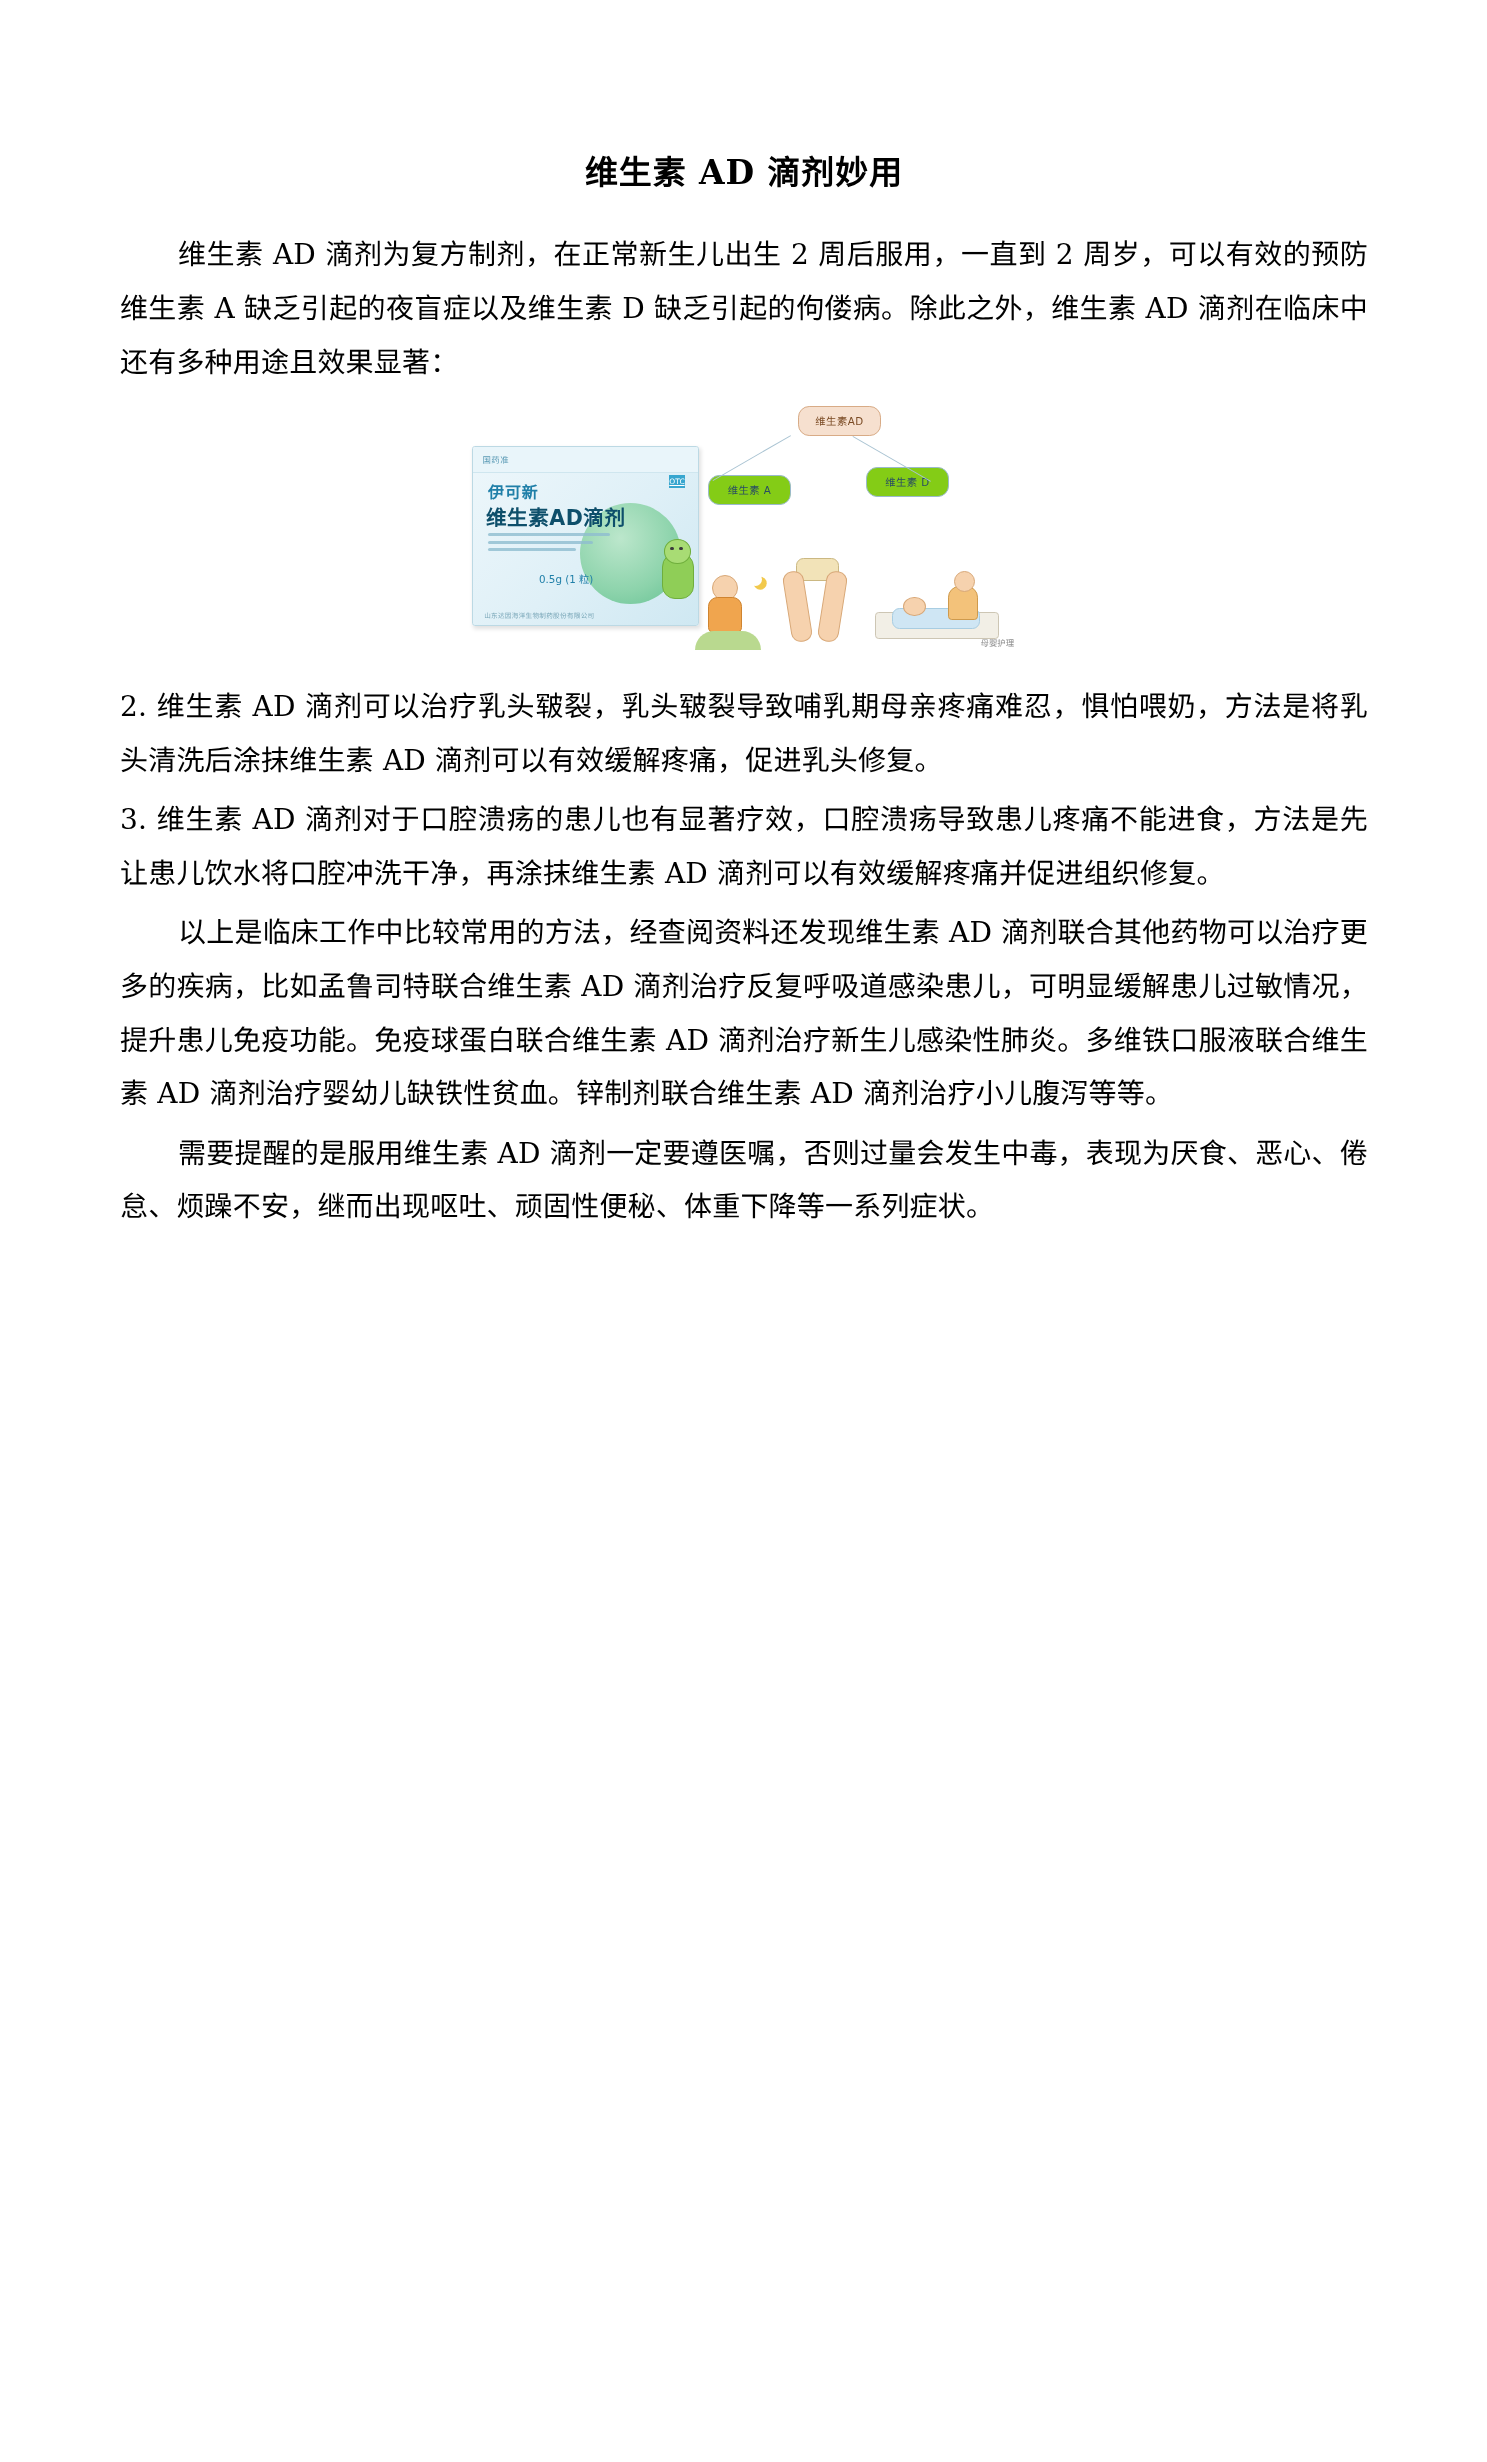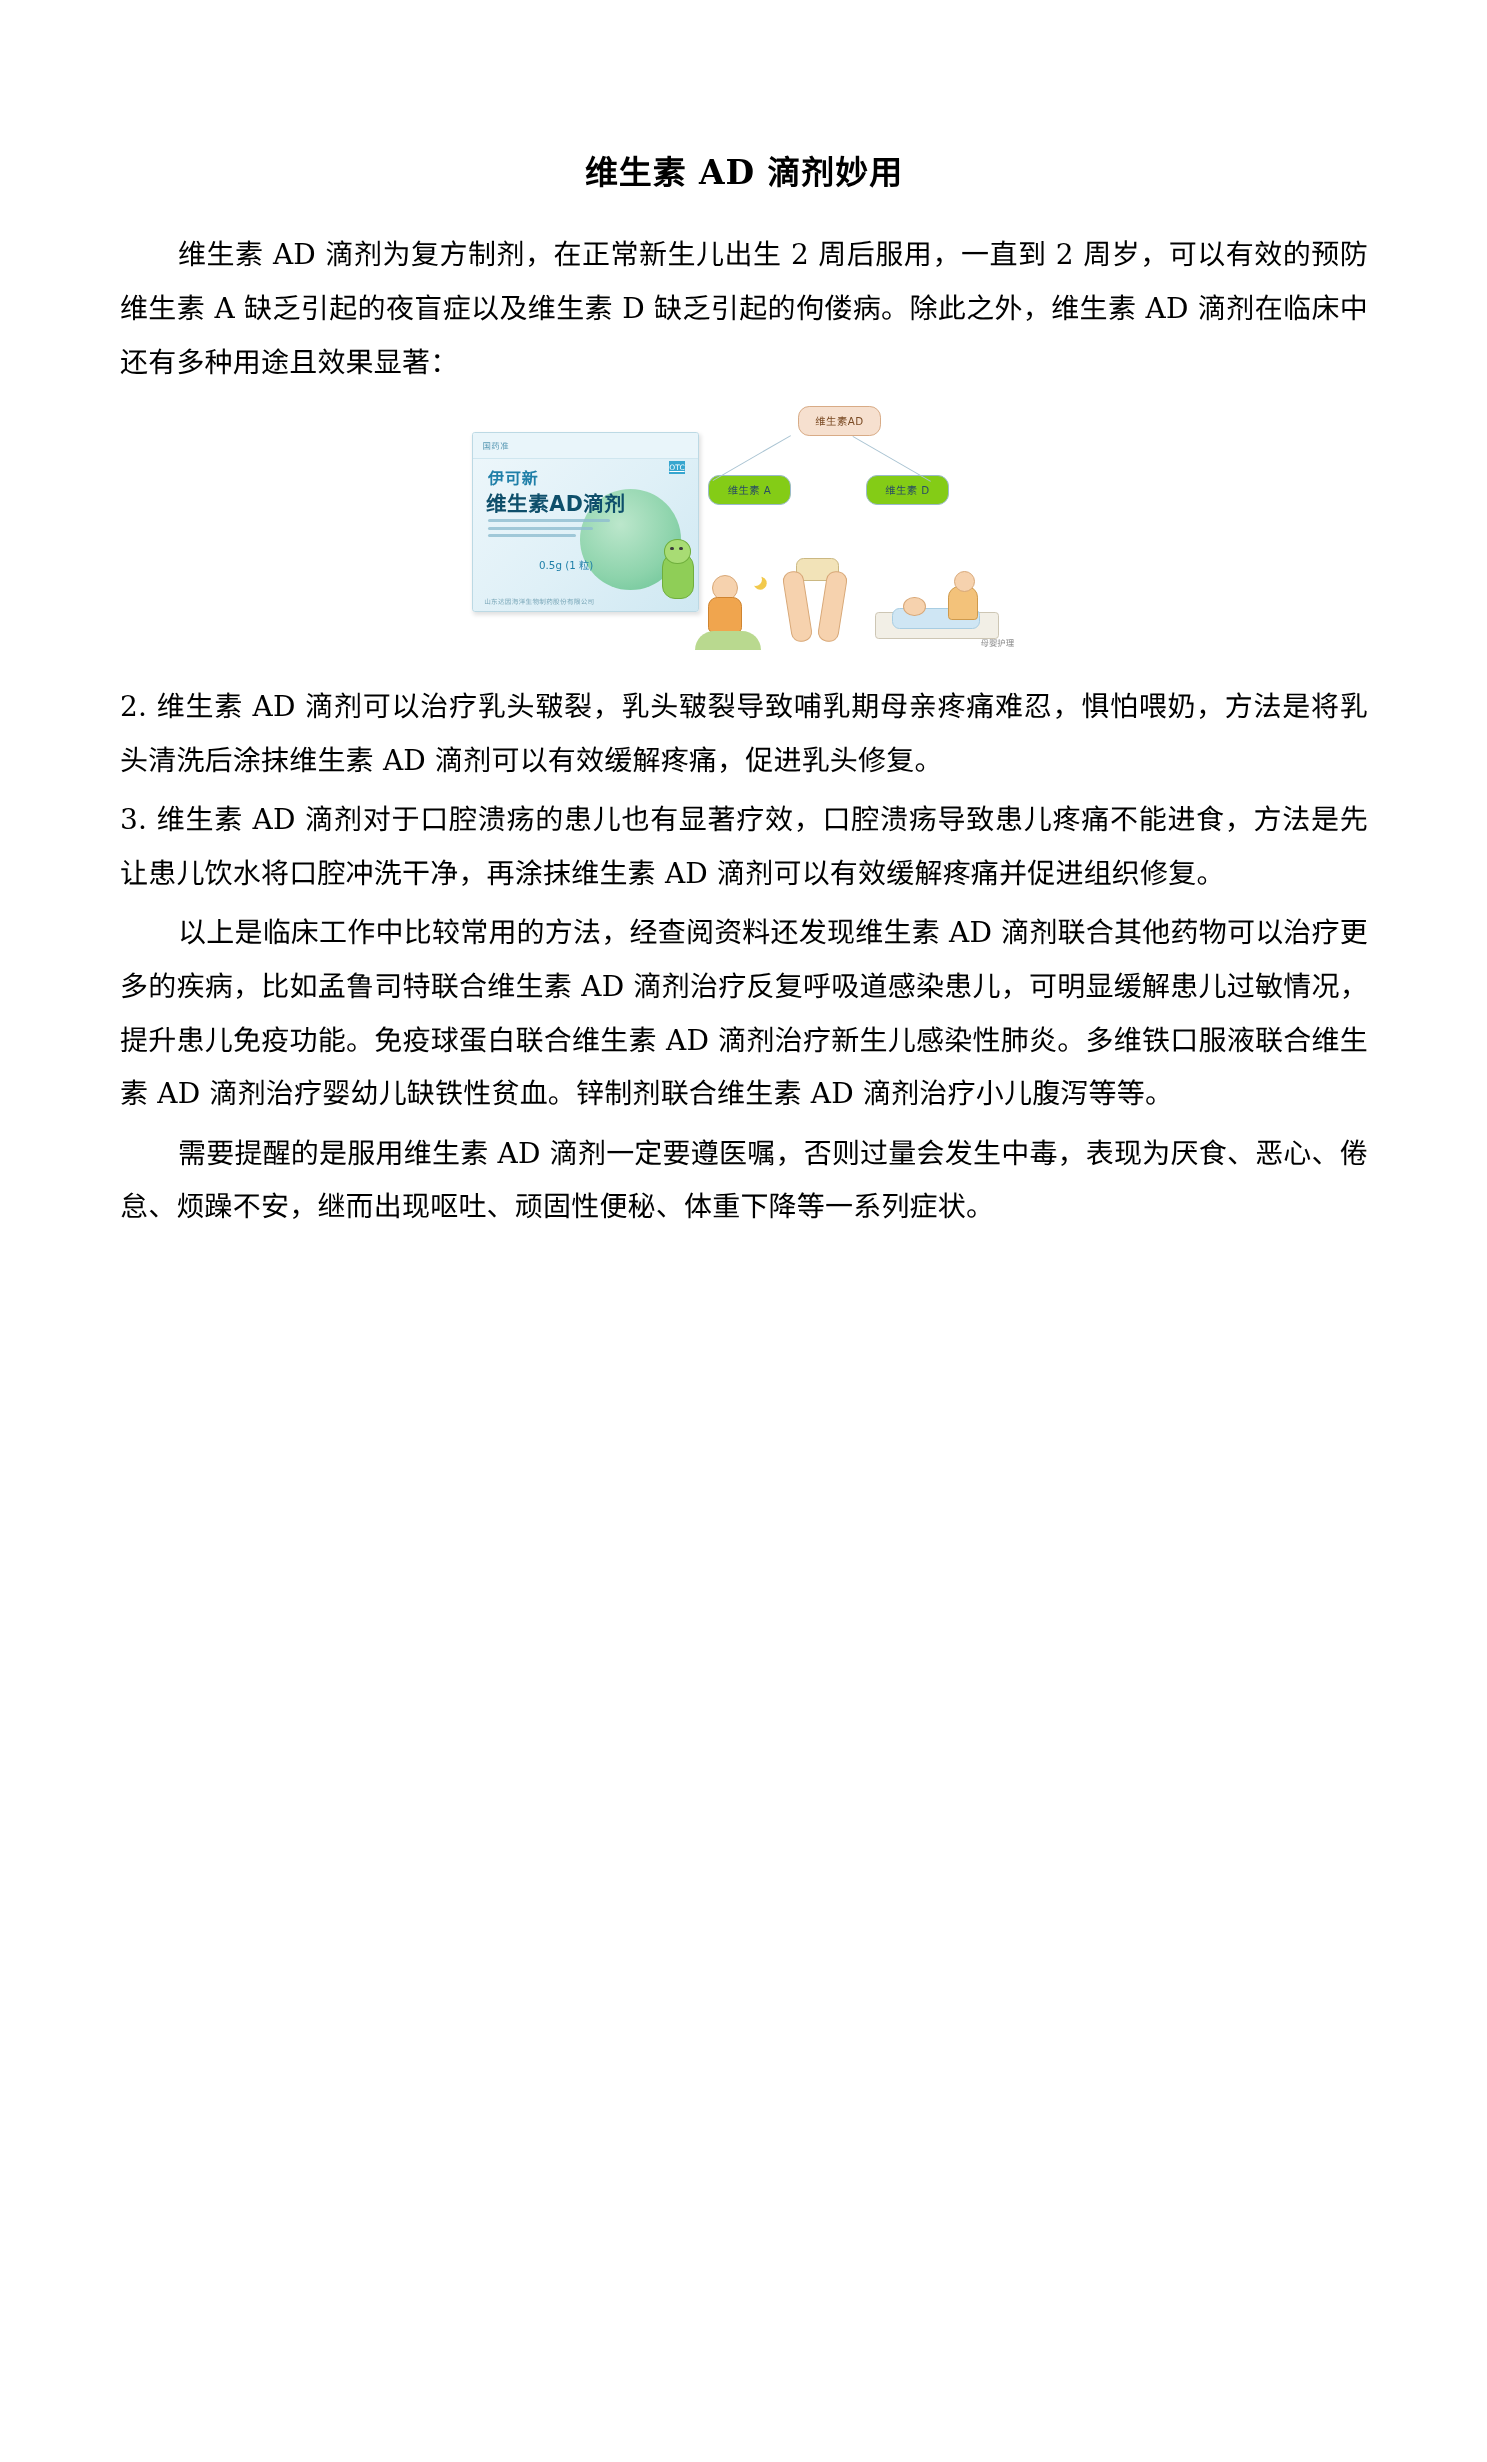--- a/index.html
+++ b/index.html
@@ -49,21 +49,21 @@
   }
   .figure-inner {
     position: relative;
     width: 544px;
     height: 253px;
   }
   
   .pkg {
     position: absolute;
     left: 0;
-    top: 26px;
+    top: 40px;
     width: 225px;
     height: 178px;
     background: linear-gradient(135deg, #eef7fb 0%, #dff0f7 55%, #cfe8f2 100%);
     border: 0.9px solid #bcd9e4;
     border-radius: 2.8px;
     box-shadow: 1.9px 2.8px 4.7px rgba(0,0,0,0.12);
     overflow: hidden;
   }
   .pkg .pkg-top {
     position: absolute;
@@ -189,21 +189,21 @@
     width: 81px;
     letter-spacing: 0.5px;
   }
   .node.root {
     left: 326px; top: 0px;
     background: #f6e0cf;
     border-color: #d8ab86;
     color: #7a4a23;
   }
   .node.a { left: 236px; top: 69px; }
-  .node.d { left: 394px; top: 69px; }
+  .node.d { left: 394px; top: 61px; }
   .link {
     position: absolute;
     background: #a9c3d2;
     height: 0.9px;
     transform-origin: 0 0;
   }
   .kid {
     position: absolute;
     bottom: 9.4px;
   }

